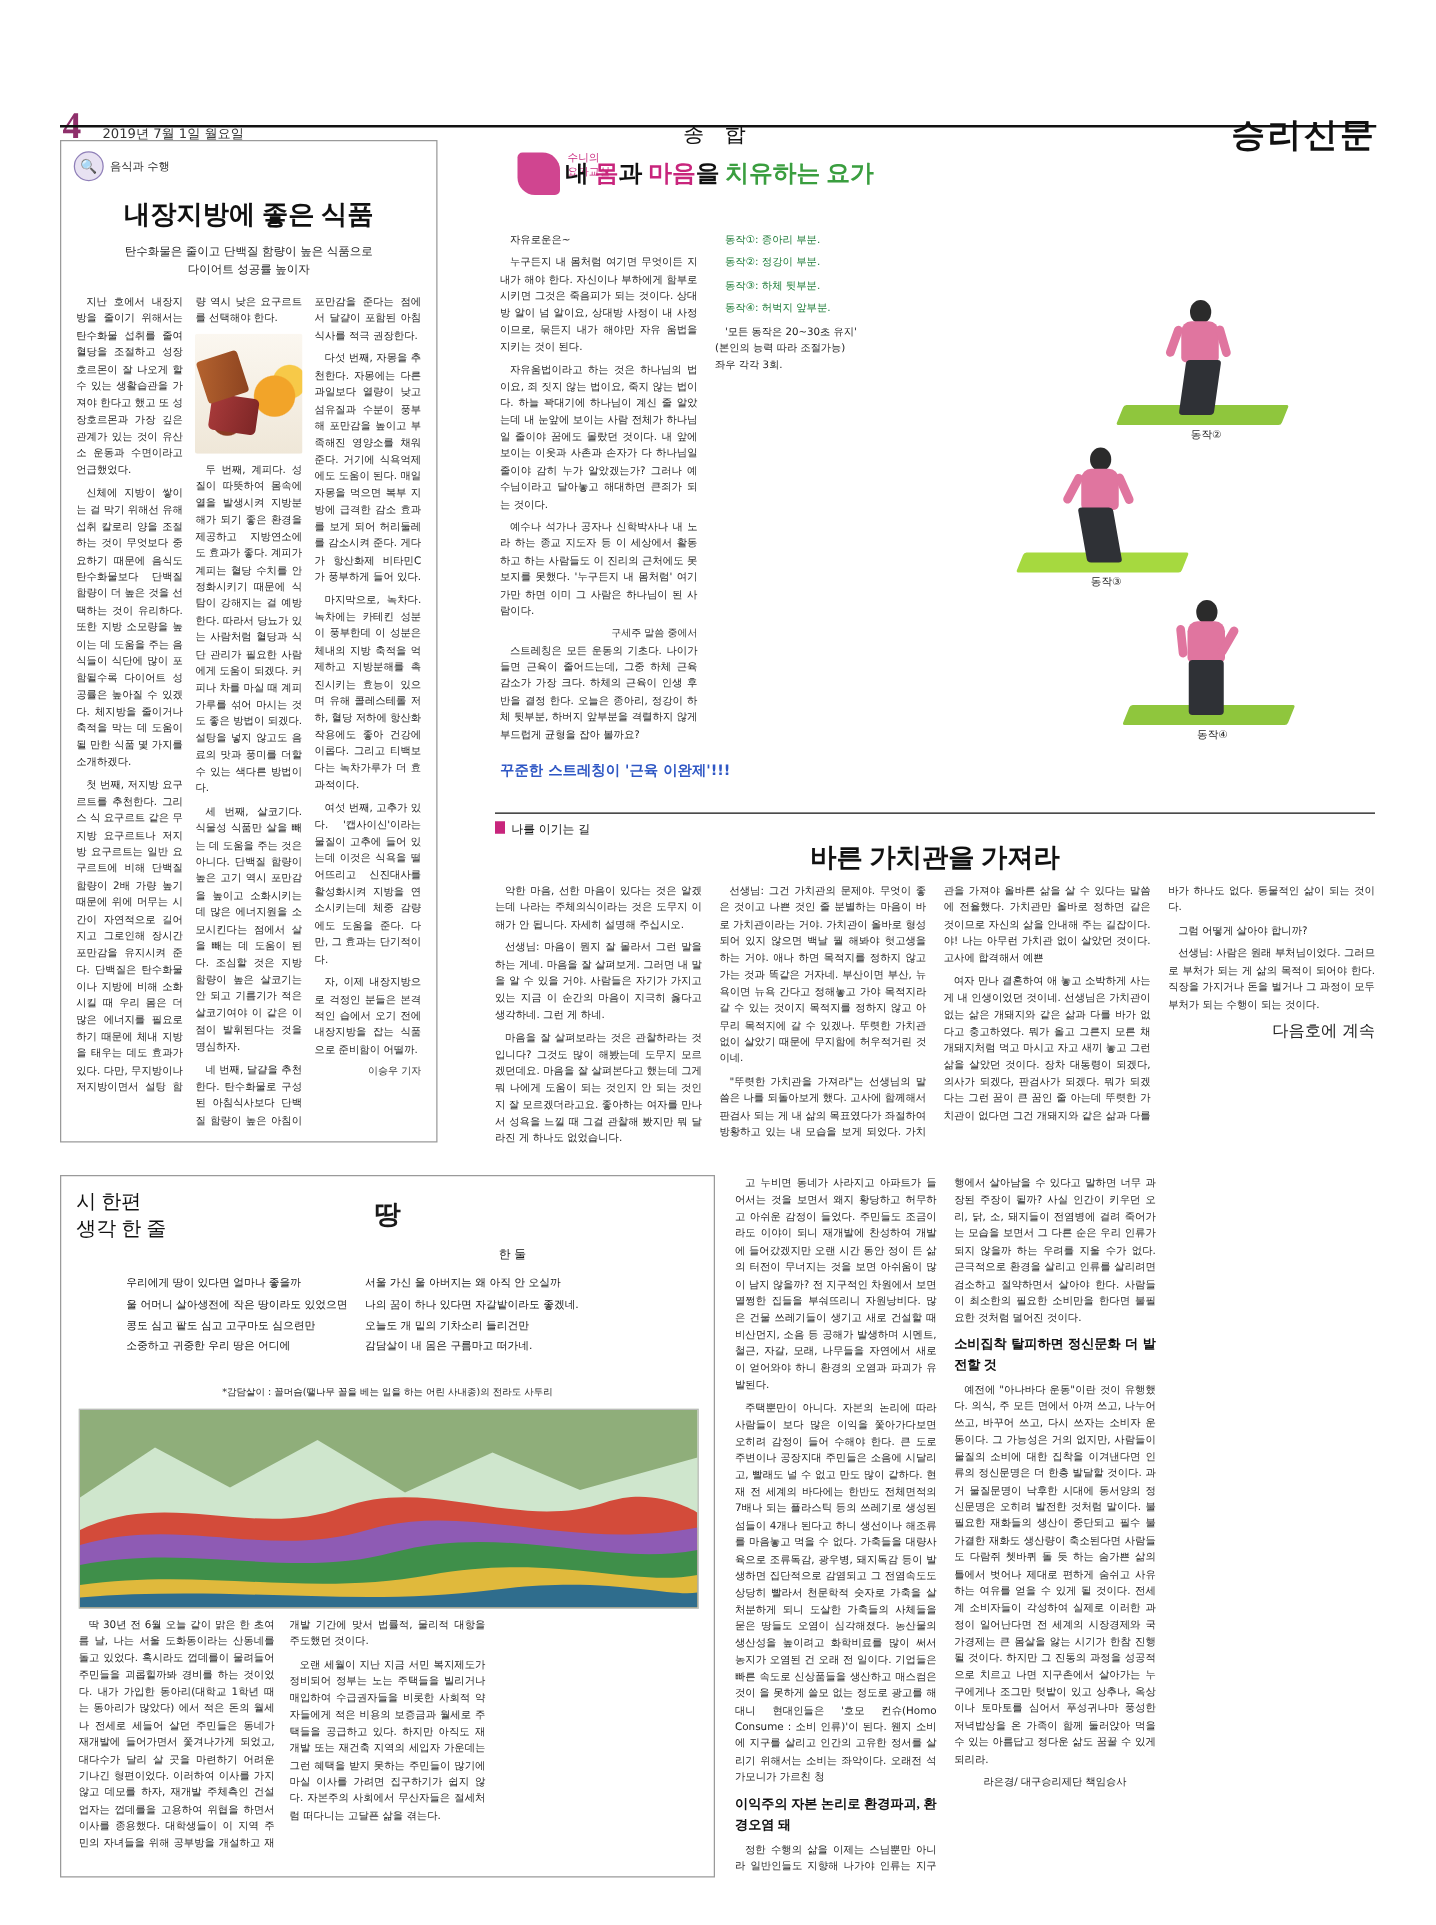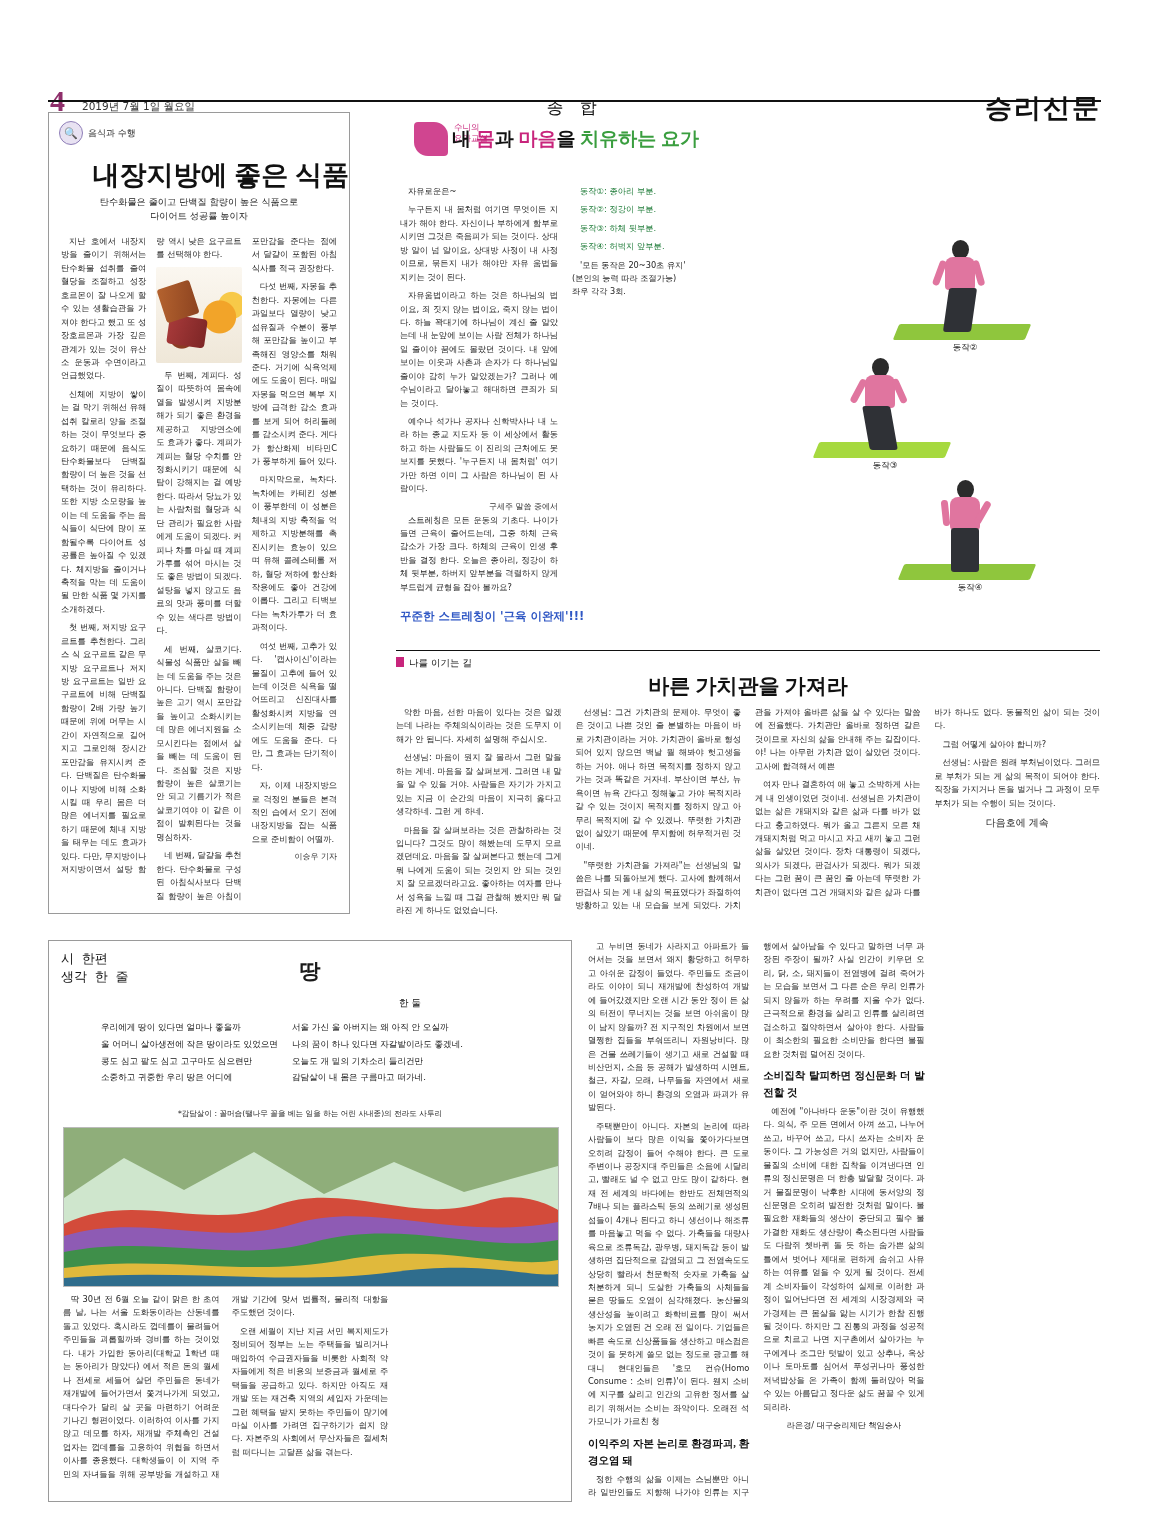--- a/index.html
+++ b/index.html
@@ -44,22 +44,22 @@
   .boxA { position:absolute; left:48px; top:112px; width:300px; height:800px; border:1px solid #9a9a9a; background:#fff; }
   .kicker-wrap { position:absolute; left:10px; top:8px; display:flex; align-items:center; gap:5px; }
   .kicker-circle {
     width:22px; height:22px; border-radius:50%;
     background:#e8e2f2; border:1px solid #8f7fb8;
     display:flex; align-items:center; justify-content:center;
     font-size:11px; color:#5a4a86;
   }
   .kicker-label { font-size:9px; color:#2a2a2a; }
   .boxA-title {
-    position:absolute; left:0; right:0; top:44px; text-align:right;
-    font-size:27px; font-weight:bold; color:#111;
+    position:absolute; left:0; right:0; top:44px; text-align:center;
+    font-size:21px; font-weight:bold; color:#111;
     font-family:"Liberation Serif", serif;
   }
   .boxA-sub {
     position:absolute; left:34px; right:34px; top:82px; text-align:center;
     font-size:9.2px; line-height:1.5; color:#222;
   }
   .boxA-cols {
     position:absolute; left:12px; right:12px; top:122px; bottom:10px;
     column-count:3; column-gap:10px; column-fill:auto;
   }
@@ -122,25 +122,25 @@
 
   
   .midline { position:absolute; left:396px; top:650px; width:704px; height:1px; background:#111; }
   .mid-kicker { position:absolute; left:396px; top:657px; font-size:9.5px; color:#111; }
   .mid-kicker .bar { display:inline-block; width:8px; height:10px; background:#c8257c; margin-right:5px; vertical-align:-1px; }
   .mid-title {
     position:absolute; left:396px; top:672px; width:704px; text-align:center;
     font-size:21px; font-weight:bold; font-family:"Liberation Serif", serif; color:#111;
   }
   .mid-cols { position:absolute; left:396px; top:706px; width:704px; height:216px; column-count:4; column-gap:14px; column-fill:auto; }
-  .mid-credit { font-size:10px; text-align:center; color:#222; margin-top:4px; }
+  .mid-credit { font-size:13px; text-align:right; color:#222; margin-top:4px; }
 
   
   .poembox { position:absolute; left:48px; top:940px; width:522px; height:560px; border:1px solid #9a9a9a; background:#fff; }
-  .poem-kicker { position:absolute; left:12px; top:10px; font-size:13px; line-height:1.35; color:#111; font-family:Liberation Mono, monospace; }
+  .poem-kicker { position:absolute; left:12px; top:10px; font-size:16px; line-height:1.35; color:#111; font-family:Liberation Serif, serif; }
   .poem-title { position:absolute; left:0; right:0; top:16px; text-align:center; font-size:21px; font-weight:bold; font-family:"Liberation Serif", serif; }
   .poem-author { position:absolute; right:150px; top:56px; font-size:9.5px; color:#111; }
   .poem-body { position:absolute; left:52px; top:78px; width:420px; display:flex; gap:14px; font-size:8.6px; line-height:1.95; color:#111; }
   .poem-note { position:absolute; left:0; right:0; top:168px; text-align:center; font-size:7.6px; color:#222; }
   .poem-img { position:absolute; left:14px; top:186px; width:494px; height:158px; border:1px solid #bbb; overflow:hidden; background:#cfe3c7; }
   .poem-cols { position:absolute; left:14px; top:352px; width:494px; height:196px; column-count:3; column-gap:12px; column-fill:auto; }
 
   
   .bot-cols { position:absolute; left:588px; top:940px; width:512px; height:566px; column-count:3; column-gap:14px; column-fill:auto; }
   .sub-head { font-size:10.5px; font-weight:bold; color:#111; margin:6px 0 4px 0; font-family:"Liberation Serif", serif; }

